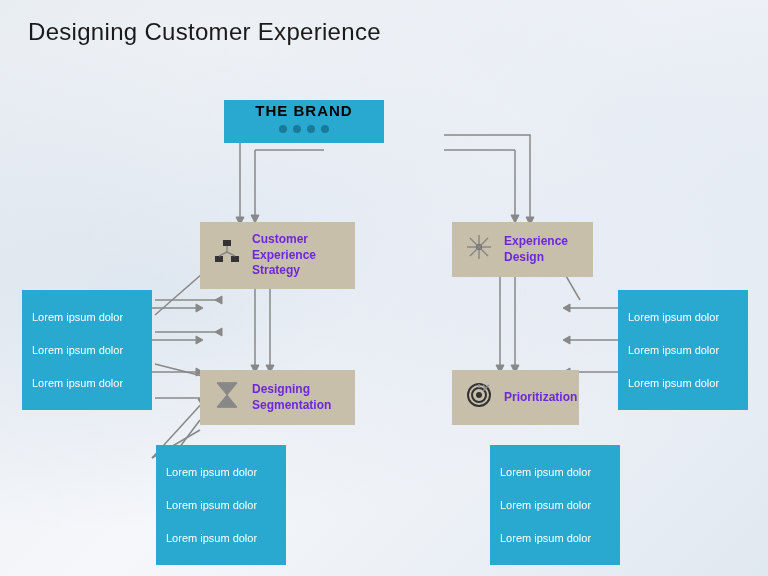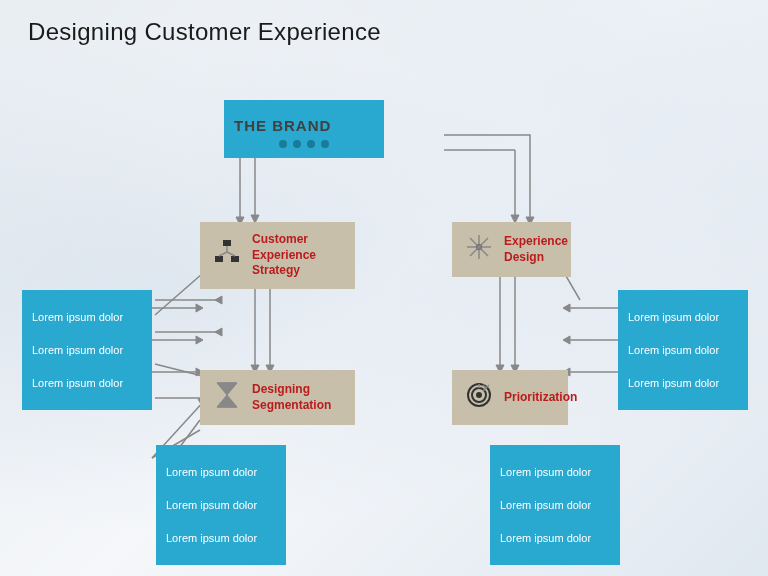--- a/index.html
+++ b/index.html
@@ -40,23 +40,23 @@
     }
 
     
     .brand-box {
       position: absolute;
       left: 50%;
       transform: translateX(-50%);
       top: 30px;
       width: 160px;
       background: #29a8d0;
-      color: #404040;
-      text-align: left;
-      padding: 17px 10px 10px;
+      color: #000000;
+      text-align: center;
+      padding: 2px 10px 10px;
       font-weight: 700;
       font-size: 15px;
       letter-spacing: 1px;
     }
     .brand-dots {
       margin-top: 6px;
       display: flex;
       justify-content: center;
       gap: 6px;
     }
@@ -72,21 +72,21 @@
       position: absolute;
       background: #c8bfaa;
       display: flex;
       align-items: center;
       padding: 10px 12px;
       gap: 10px;
     }
     .tan-box-label {
       font-size: 12px;
       font-weight: 700;
-      color: #b91c1c;
+      color: #6d28d9;
       line-height: 1.3;
     }
     .tan-icon {
       font-size: 22px;
       color: #333;
       flex-shrink: 0;
       width: 30px;
       text-align: center;
     }
 
@@ -236,21 +236,21 @@
         <rect x="2" y="18" width="8" height="6" fill="#333"></rect>
         <rect x="18" y="18" width="8" height="6" fill="#333"></rect>
         <line x1="14" y1="8" x2="14" y2="14" stroke="#333" stroke-width="2"></line>
         <line x1="14" y1="14" x2="6" y2="18" stroke="#333" stroke-width="2"></line>
         <line x1="14" y1="14" x2="22" y2="18" stroke="#333" stroke-width="2"></line>
       </svg>
     </div>
     <div class="tan-box-label">Customer Experience Strategy</div>
   </div>
 
-  <div class="tan-box" style="left:452px;top:162px;width:119px;min-height:55px;">
+  <div class="tan-box" style="left:452px;top:162px;width:141px;min-height:55px;">
     <div class="tan-icon">
       
       <svg width="28" height="28" viewBox="0 0 28 28">
         <circle cx="14" cy="14" r="3" fill="#333"></circle>
         <line x1="14" y1="2" x2="14" y2="26" stroke="#333" stroke-width="2.5"></line>
         <line x1="2" y1="14" x2="26" y2="14" stroke="#333" stroke-width="2.5"></line>
         <line x1="5" y1="5" x2="23" y2="23" stroke="#333" stroke-width="2.5"></line>
         <line x1="23" y1="5" x2="5" y2="23" stroke="#333" stroke-width="2.5"></line>
       </svg>
     </div>
@@ -262,21 +262,21 @@
       
       <svg width="28" height="28" viewBox="0 0 28 28">
         <polygon points="4,2 24,2 14,14 24,26 4,26 14,14" fill="#333"></polygon>
         <line x1="4" y1="2" x2="24" y2="2" stroke="#555" stroke-width="1.5"></line>
         <line x1="4" y1="26" x2="24" y2="26" stroke="#555" stroke-width="1.5"></line>
       </svg>
     </div>
     <div class="tan-box-label">Designing Segmentation</div>
   </div>
 
-  <div class="tan-box" style="left:452px;top:310px;width:116px;min-height:55px;">
+  <div class="tan-box" style="left:452px;top:310px;width:127px;min-height:55px;">
     <div class="tan-icon">
       
       <svg width="28" height="28" viewBox="0 0 28 28">
         <circle cx="14" cy="14" r="11" stroke="#333" stroke-width="2" fill="none"></circle>
         <circle cx="14" cy="14" r="7" stroke="#333" stroke-width="2" fill="none"></circle>
         <circle cx="14" cy="14" r="3" fill="#333"></circle>
         <line x1="14" y1="3" x2="14" y2="7" stroke="#333" stroke-width="2"></line>
         <line x1="21" y1="7" x2="18" y2="10" stroke="#333" stroke-width="2"></line>
         <line x1="21" y1="7" x2="24" y2="4" stroke="#333" stroke-width="2"></line>
         <line x1="21" y1="7" x2="18" y2="4" stroke="#333" stroke-width="2"></line>

